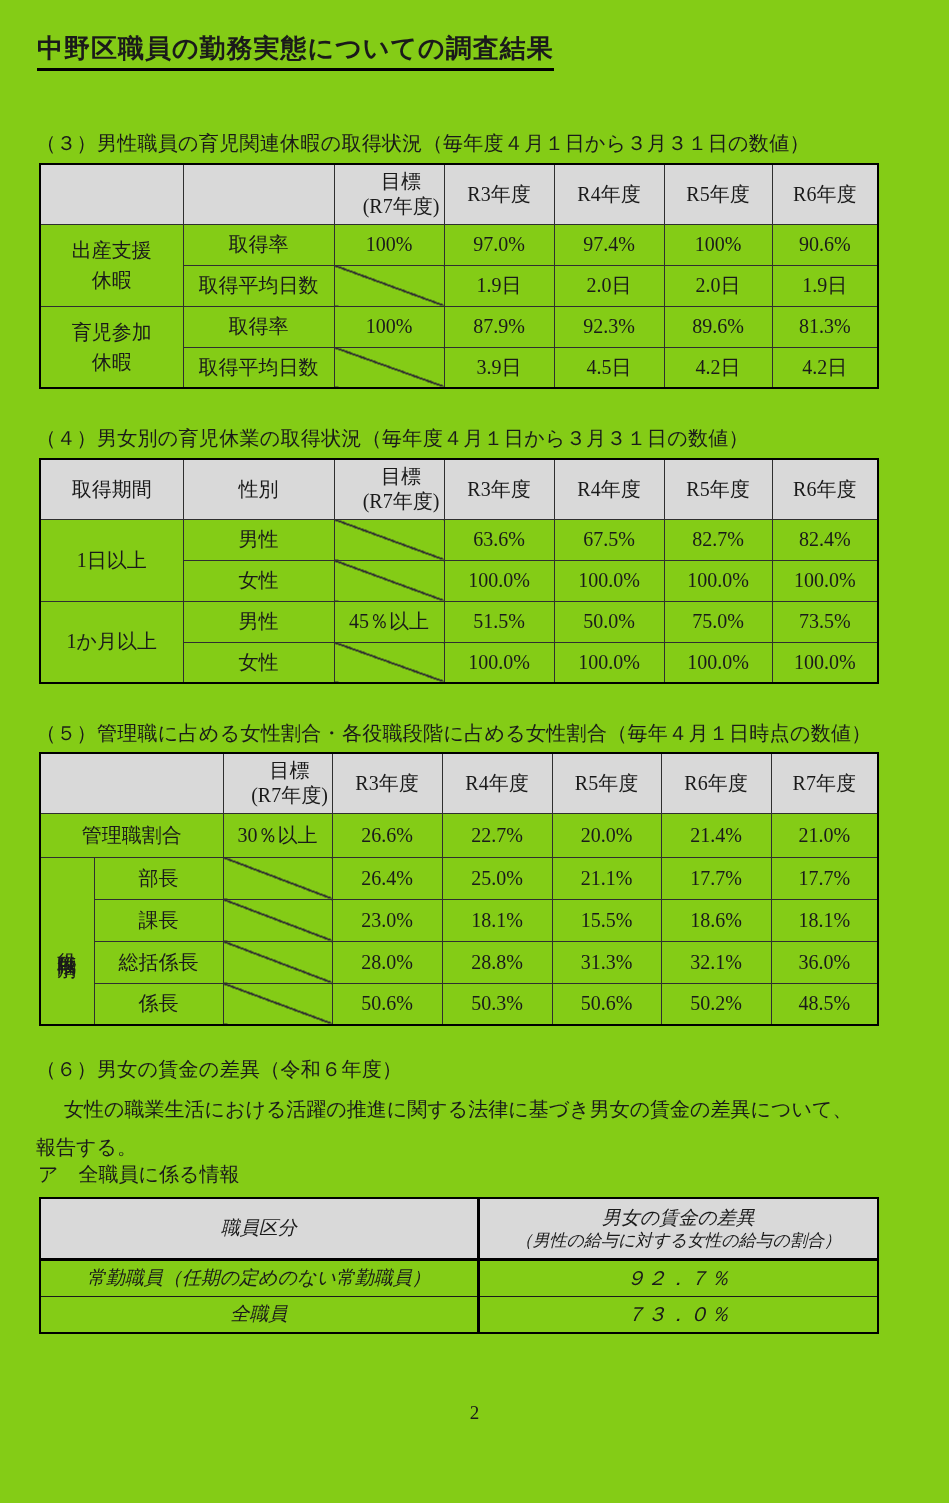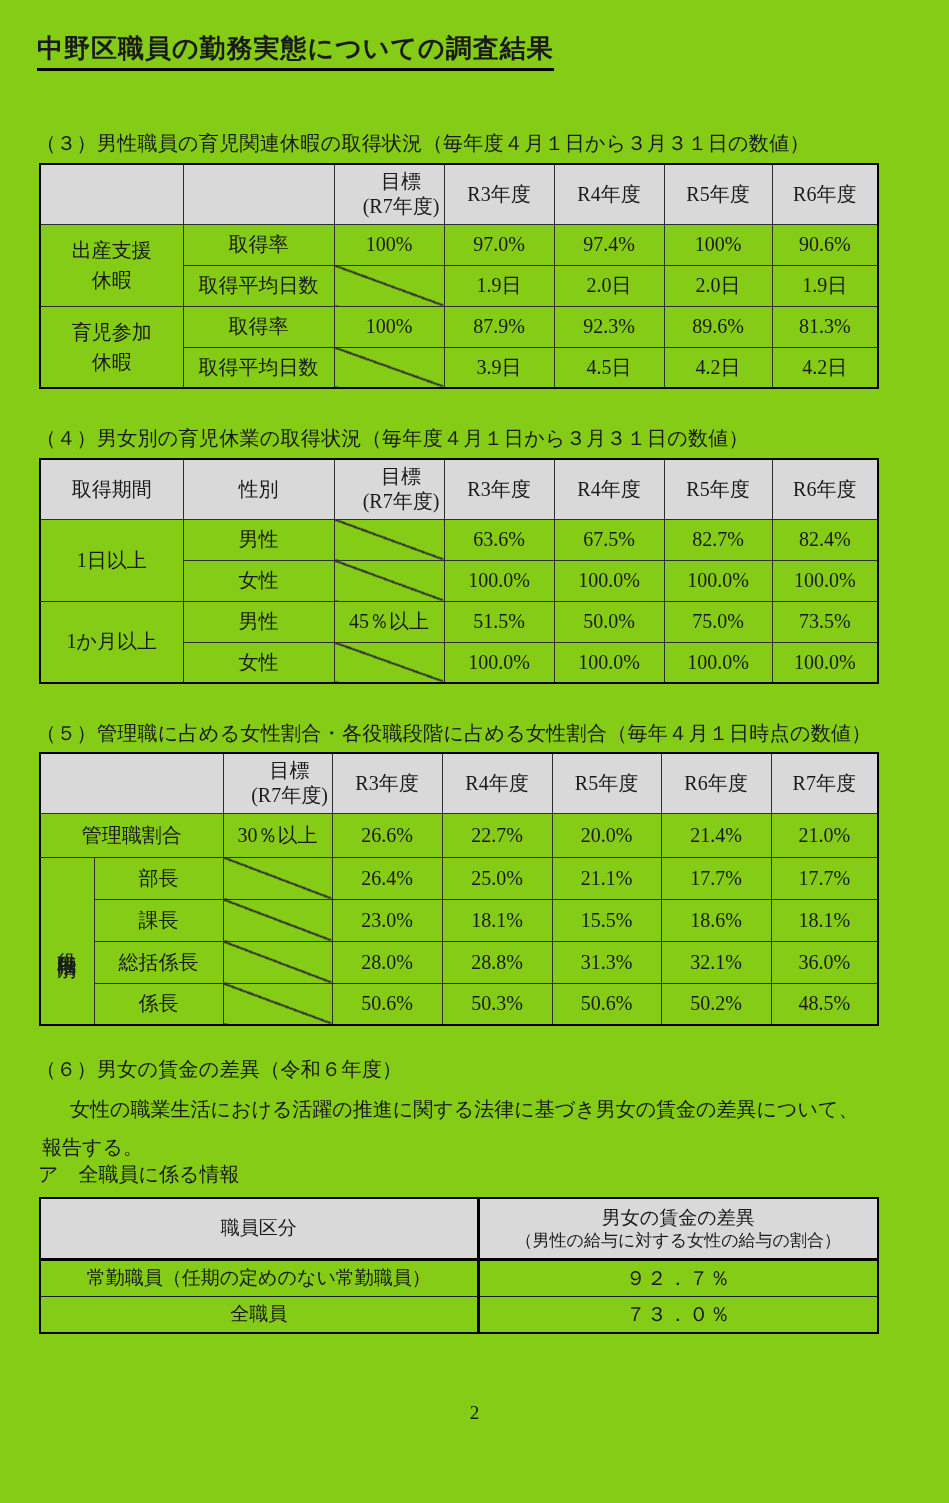--- a/index.html
+++ b/index.html
@@ -36,30 +36,30 @@
   
   .dl{border-left:3px double #2f2f2f;}
   
   .diag{background:linear-gradient(to top right,
         transparent 0, transparent calc(50% - 1px),
         #2f2f2f calc(50% - 1px), #2f2f2f calc(50% + 1px),
         transparent calc(50% + 1px), transparent 100%);}
   .w4{display:inline-block; width:4em; line-height:1.5;}
   .vert{writing-mode:vertical-rl; text-orientation:upright; letter-spacing:2px; font-size:19px; line-height:1;}
   
-  .t4{border:3px solid #000;}
+  .t4{border:3px solid #000;font-style:italic;}
   .t4 td{border:1px solid #1a1a1a; font-size:19px;}
   .t4 tr.head{height:61px;}
   .t4 tr.head td{border-bottom:3px solid #000;}
   .t4 tr.r1{height:37px;} .t4 tr.r2{height:56px;} .t4 tr.r3{height:37px;}
   .t4 .vd{border-left:3px solid #000;}
   .t4 .sub{font-size:17px; line-height:1.2;}
   .t4 .val{font-size:20px; letter-spacing:1px;}
   .w19{display:inline-block; width:19.7em; text-align:left; line-height:1.5;}
-  .para{position:absolute; left:42px; top:1090px; width:900px; font-size:20px;}
+  .para{position:absolute; left:36px; top:1090px; width:900px; font-size:20px;}
   .para .pl{line-height:38px; white-space:nowrap;}
   .para .indent{text-indent:1.4em;}
   .subh{position:absolute; left:38px; top:1161px; font-size:20px;}
   .pageno{position:absolute; left:0; top:1402px; width:100%; text-align:center; font-size:19px;}
 </style>
 </head>
 <body>
 
 <div class="page">
 

